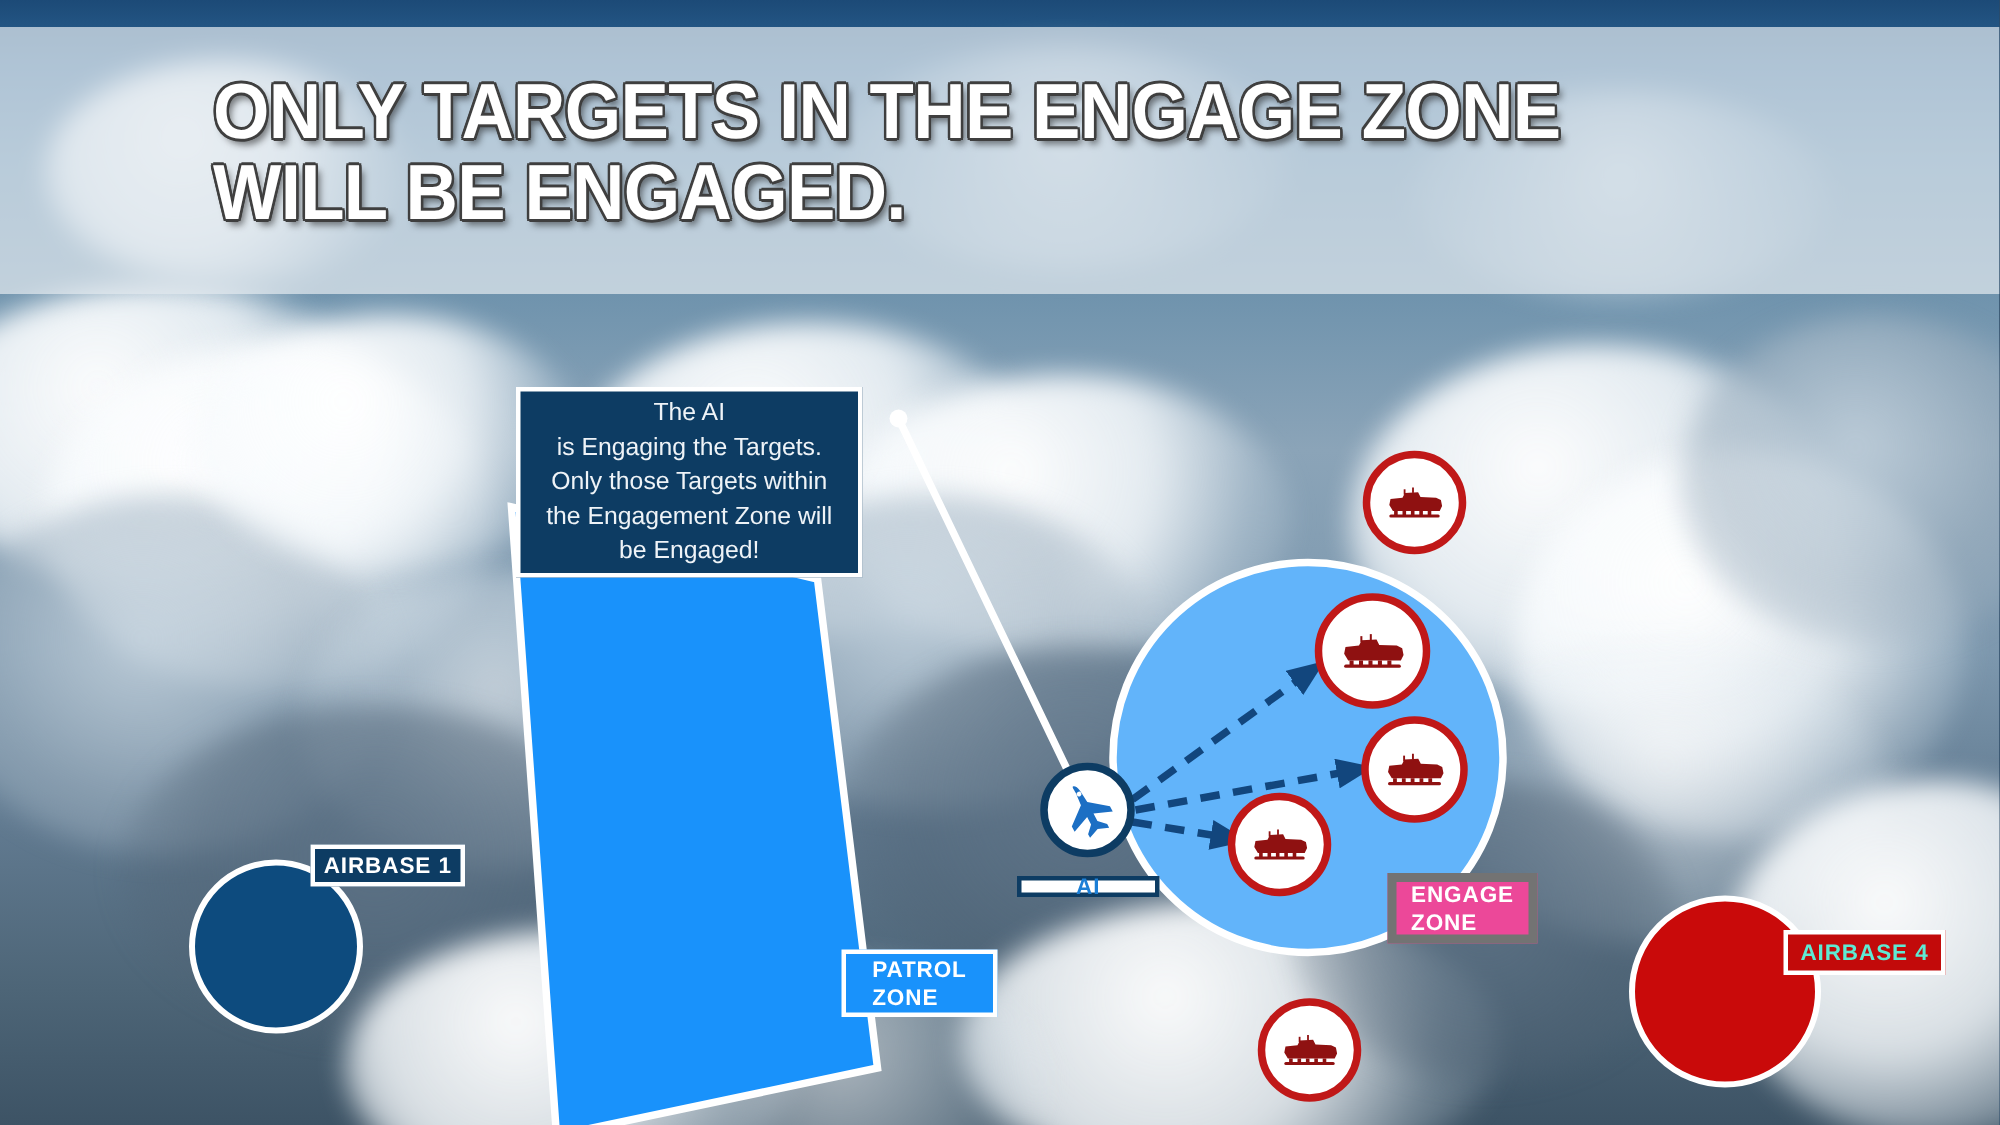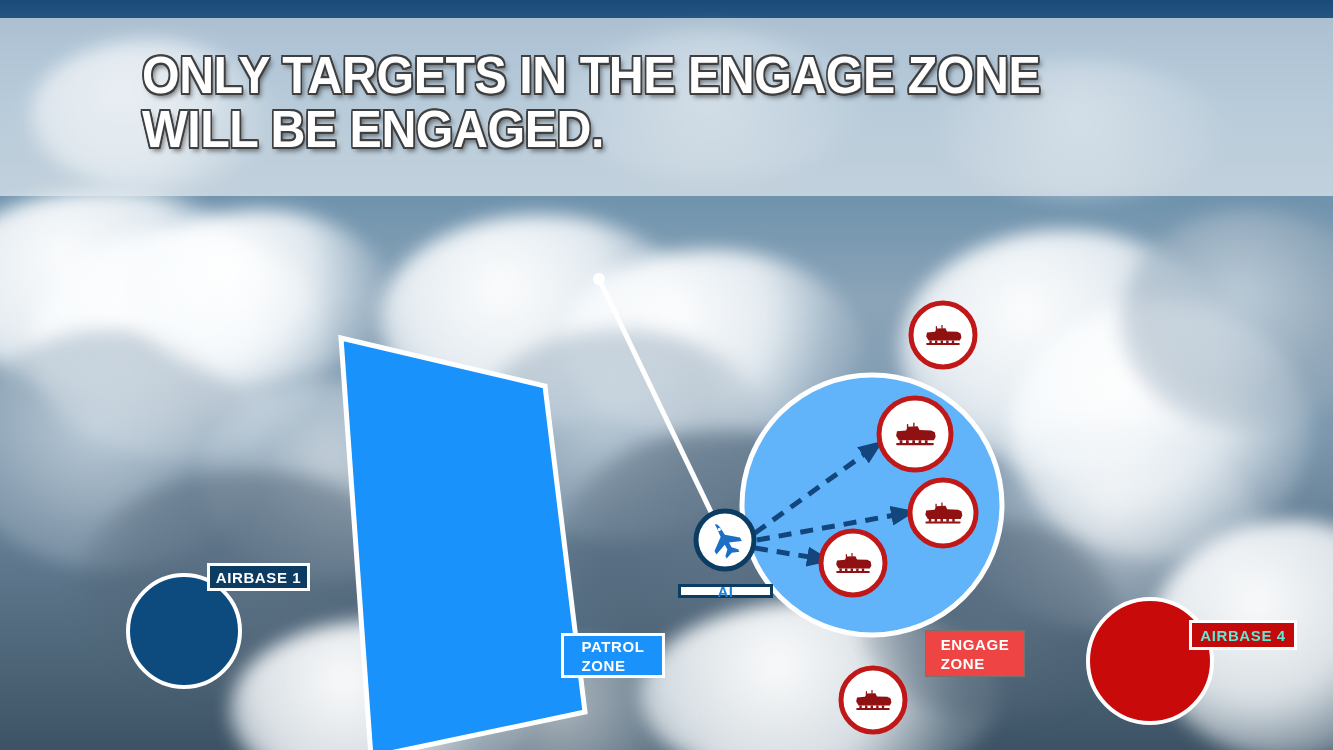--- a/index.html
+++ b/index.html
@@ -41,21 +41,21 @@
   
   svg.overlay{position:absolute;left:0;top:0;width:1333px;height:750px;}
 
   
   .lbl{position:absolute;box-sizing:border-box;display:flex;align-items:center;
     justify-content:center;font-weight:700;
     font-family:"Liberation Sans", sans-serif;letter-spacing:.6px;}
   .lbl.navy{background:#0d3c63;border:3px solid #ffffff;color:#ffffff;}
   .lbl.red{background:#c20a0a;border:3px solid #ffffff;color:#5eead4;}
   .lbl.blue{background:#1992fb;border:3px solid #ffffff;color:#ffffff;}
-  .lbl.lblue{background:#ef4444;border:1px solid #737373;color:#ffffff;margin-top:48px;}
+  .lbl.lblue{background:#ec4899;border:6px solid #737373;color:#ffffff;}
   .lbl.white{background:#ffffff;border:3px solid #0d3c63;color:#1c7fd6;}
 
   #callout{position:absolute;left:344px;top:258px;width:231px;height:127px;
     box-sizing:border-box;background:#0d3c63;border:3px solid #ffffff;
     color:#eef3f7;font-size:16.5px;line-height:23px;text-align:center;
     display:flex;align-items:center;justify-content:center;
     white-space:pre-line;font-weight:400;}
 
   #lbl-airbase1{left:207px;top:563px;width:103px;height:28px;font-size:15px;}
   #lbl-airbase4{left:1189px;top:620px;width:108px;height:30px;font-size:15px;}
@@ -184,20 +184,25 @@
       <g>
         <circle cx="725" cy="540" r="29" fill="#ffffff" stroke="#0d3c63" stroke-width="5"></circle>
         <g transform="translate(725,540) rotate(-28) scale(0.40) translate(-50,-50)">
           <path fill="#1c6fc4" d="M47,4 C50,4 53,8 54,16 L56,38 L86,62 L86,72 L56,60 L56,74 L68,86 L68,93 L50,86 L32,93 L32,86 L44,74 L44,60 L14,72 L14,62 L44,38 L46,16 C46,9 45,4 47,4 Z"></path>
           <circle cx="50" cy="20" r="4" fill="#ffffff"></circle>
         </g>
       </g>
     </g>
   </svg>
 
+  <div id="callout">The AI
+is Engaging the Targets.
+Only those Targets within
+the Engagement Zone will
+be Engaged!</div>
 
   <div class="lbl navy" id="lbl-airbase1">AIRBASE 1</div>
 
   <div class="lbl red" id="lbl-airbase4">AIRBASE 4</div>
 
   <div class="lbl blue" id="lbl-patrol">PATROL
 ZONE</div>
 
   <div class="lbl lblue" id="lbl-engage">ENGAGE
 ZONE</div>

